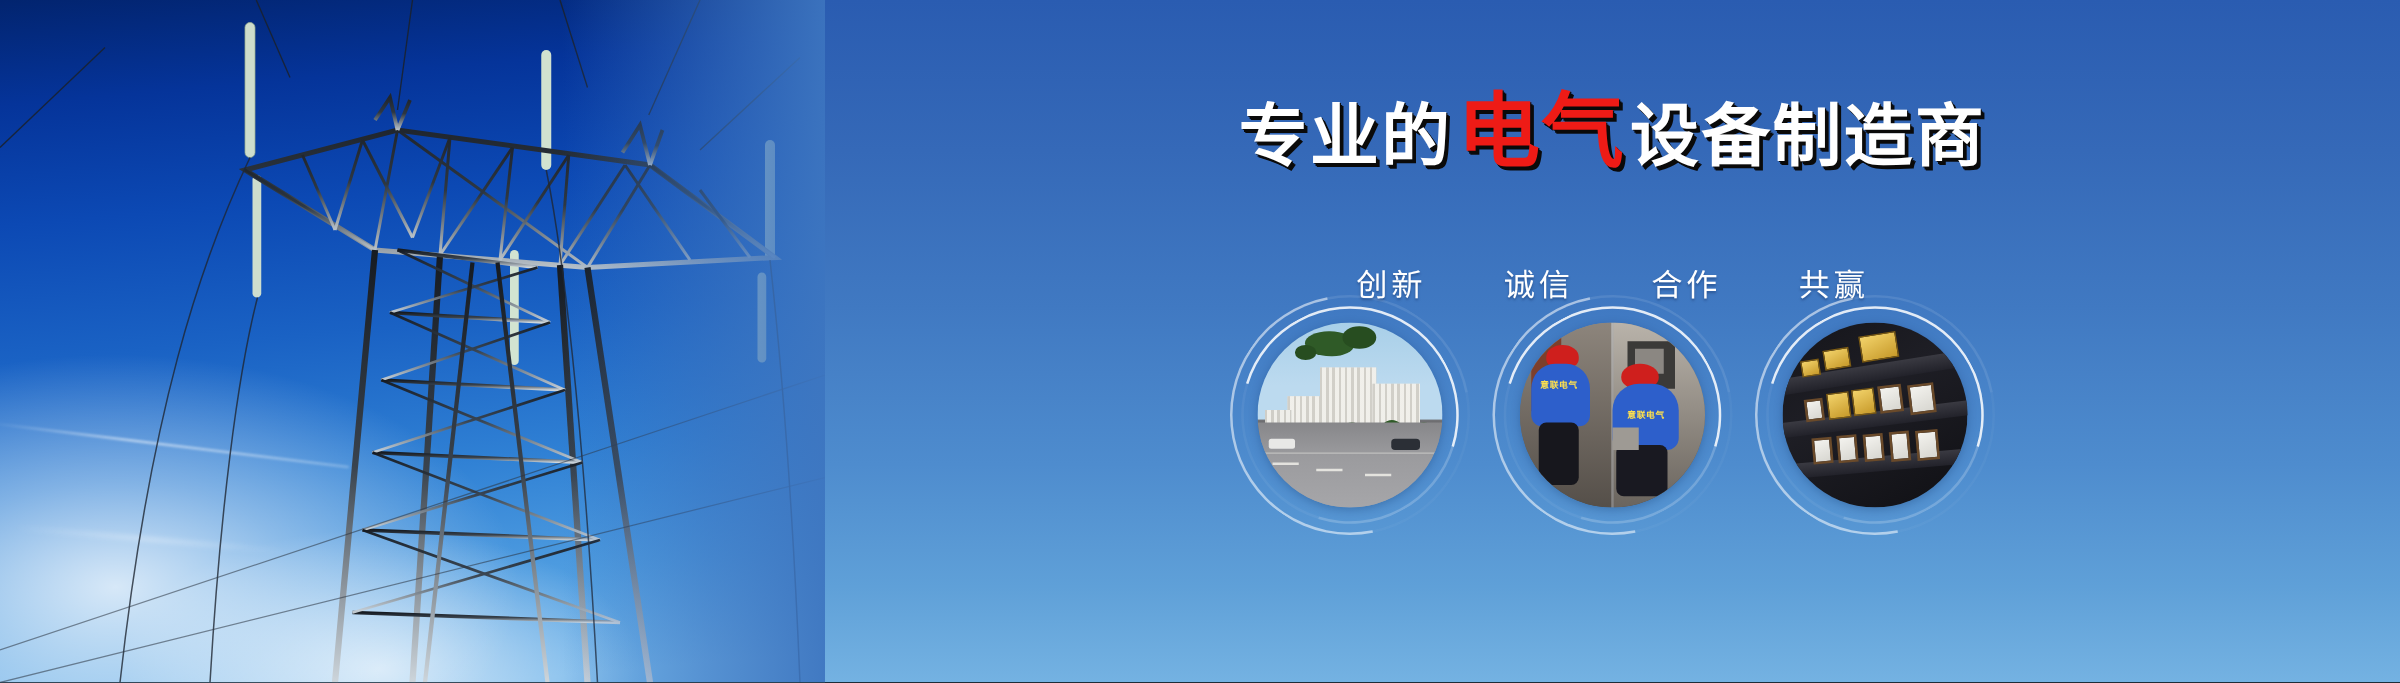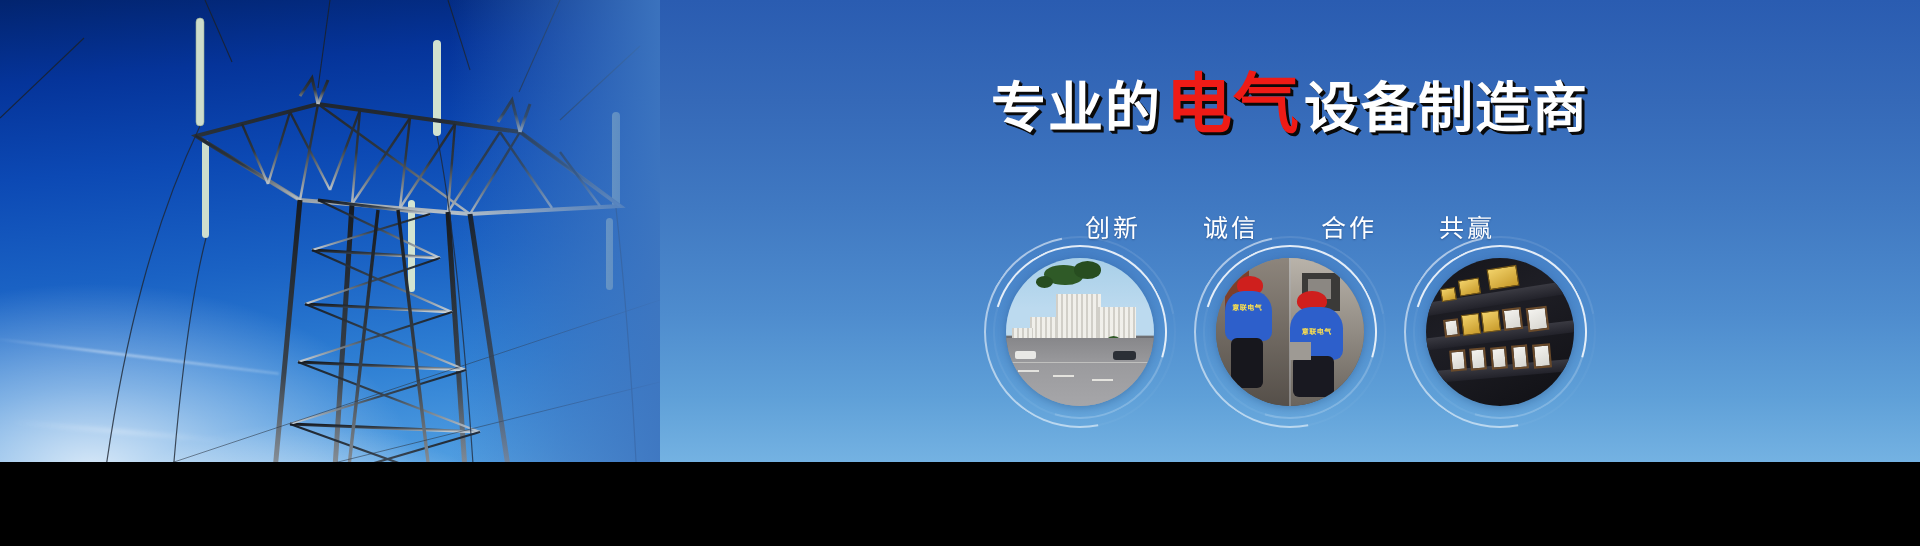--- a/index.html
+++ b/index.html
@@ -2,23 +2,23 @@
 <html lang="zh-CN"><head>
 <meta charset="utf-8">
 <title>Banner</title>
 <style>
   html,body{margin:0;padding:0;background:#000;}
   *{box-sizing:border-box;}
 
   .banner{
     position:relative;
     width:1920px;
-    height:462px;
+    height:546px;
     overflow:hidden;
-    font-family:Liberation Serif, serif;
+    font-family:Liberation Sans, sans-serif;
     background:linear-gradient(180deg,#2a5cb1 0%,#3569b8 22%,#4079c2 45%,#4e8cce 68%,#5fa0d8 86%,#74b2e2 100%);
   }
 
   
   .photo{
     position:absolute;
     left:0; top:0;
     width:660px; height:546px;
     overflow:hidden;
     background:

